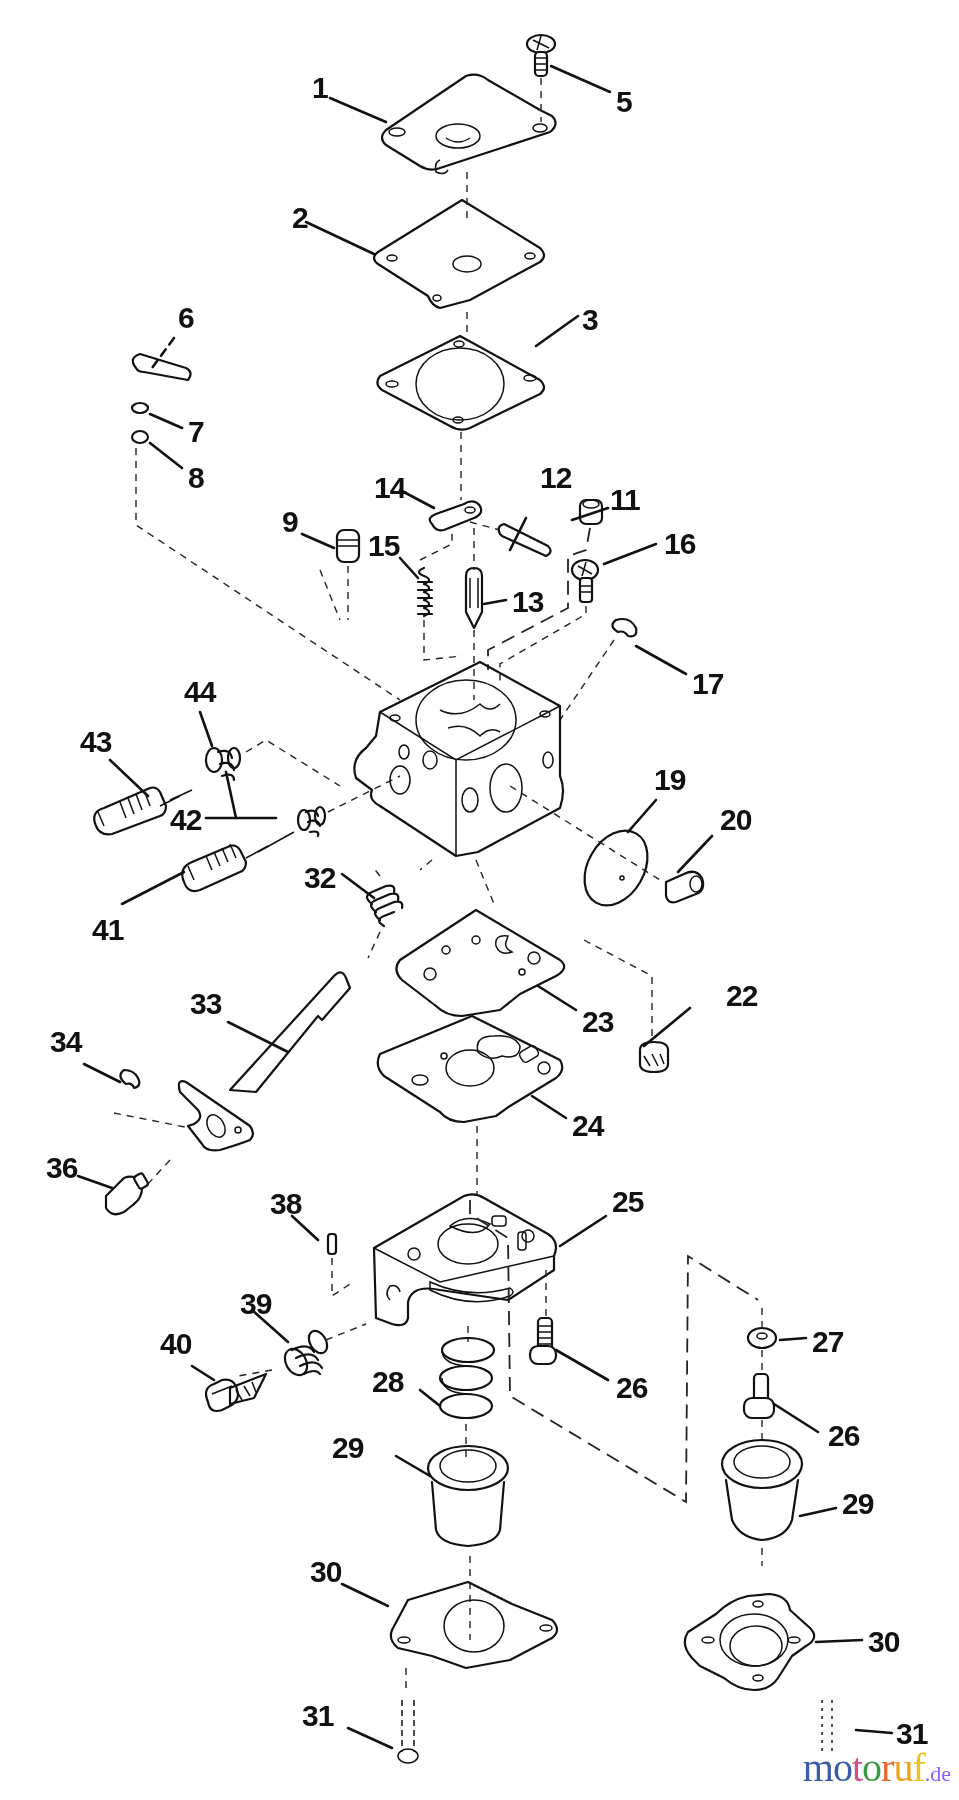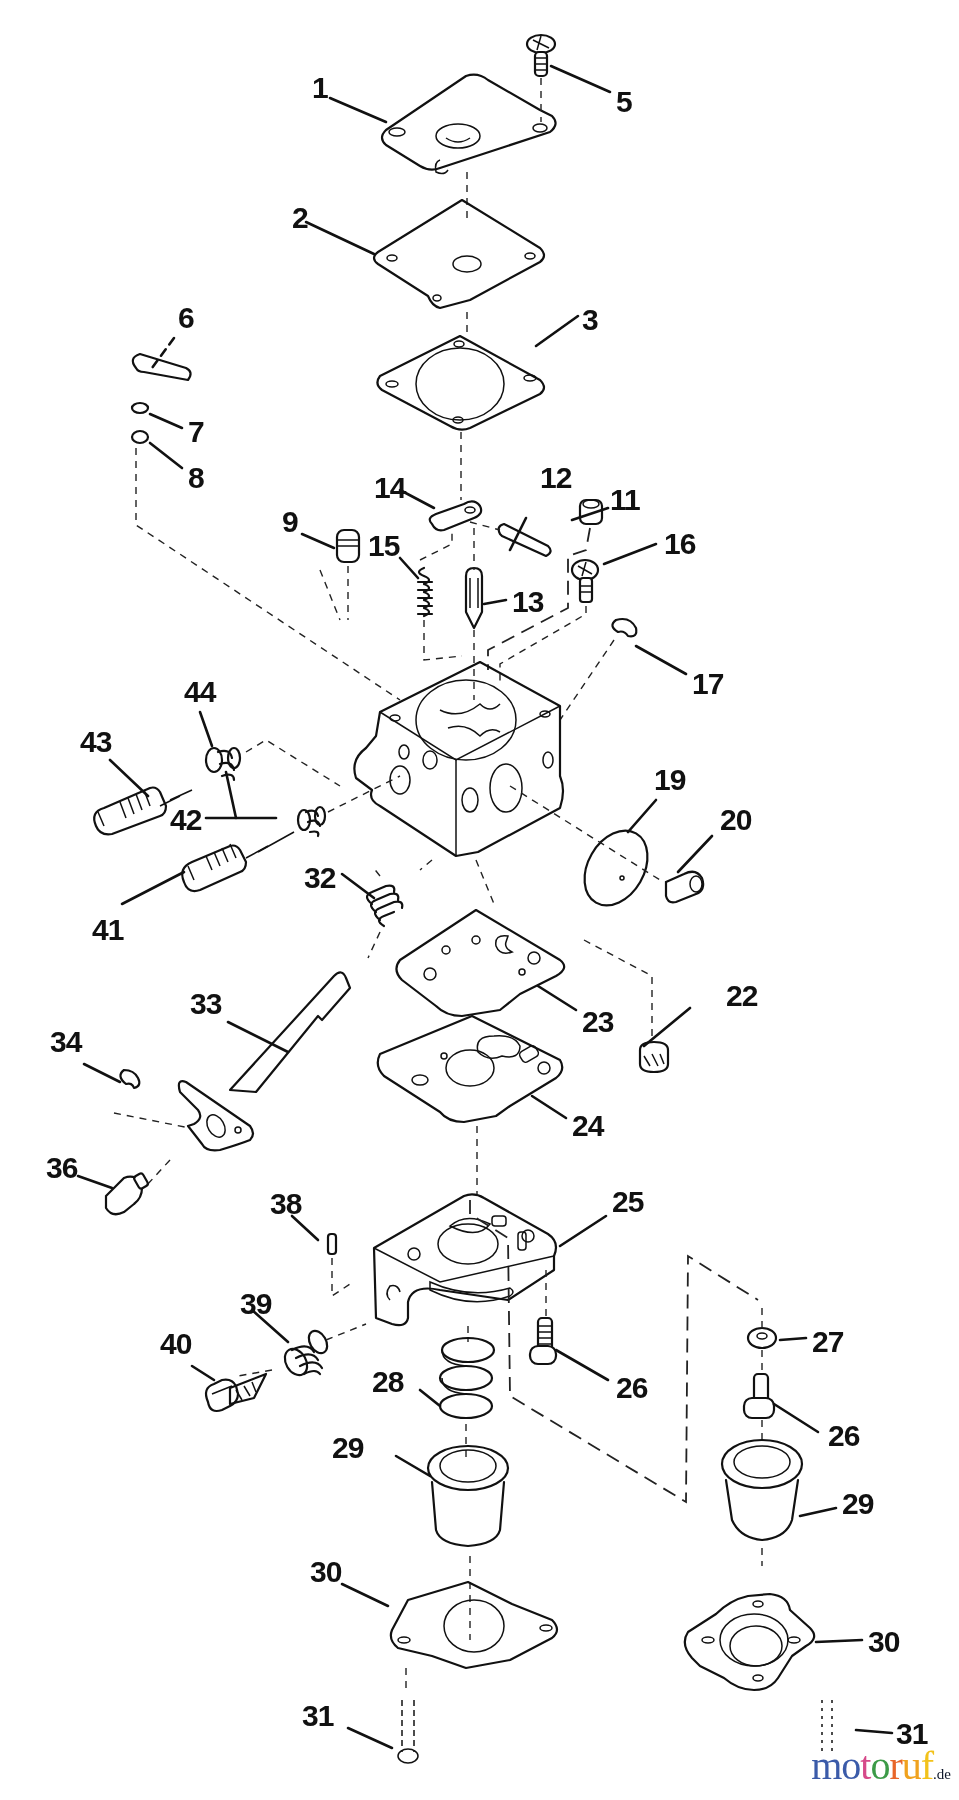--- a/index.html
+++ b/index.html
@@ -10,21 +10,21 @@
   #diagram .thin { fill: none; stroke: #111; stroke-width: 1.5; }
   #diagram .filled { fill: #fff; stroke: #111; stroke-width: 2.2; }
   #diagram .dash { fill: none; stroke: #222; stroke-width: 1.4; stroke-dasharray: 7 6; }
   #diagram .dashlong { fill: none; stroke: #222; stroke-width: 1.8; stroke-dasharray: 14 8; }
   #diagram .leader { stroke: #111; stroke-width: 2.6; stroke-linecap: round; }
   #diagram .callout { font-family: "Liberation Sans", sans-serif; font-weight: bold;
                       font-size: 30px; fill: #111; letter-spacing: -1px; }
   .watermark { position: absolute; right: 8px; bottom: 6px; font-family: "Liberation Serif", serif;
                font-size: 40px; line-height: 40px; letter-spacing: -1px; }
   .watermark span { display: inline-block; }
-  .watermark .tld { font-size: 15px; color: #0f172a; letter-spacing: 0; }
+  .watermark .tld { font-size: 22px; color: #8b5cf6; letter-spacing: 0; }
 </style>
 </head>
 <body>
 
 <svg id="diagram" viewBox="0 0 959 1800" xmlns="http://www.w3.org/2000/svg">
 
   <g>
     <path class="part" d="M386,130 L466,76 Q478,72 488,80 L540,110 L552,116 Q560,124 550,132 L440,168 Q430,172 420,166 L386,145 Q378,138 386,130 Z"></path>
     <path class="thin" d="M440,160 q-6,2 -4,12 q8,4 12,-2"></path>
     <ellipse class="thin" cx="458" cy="136" rx="22" ry="12"></ellipse>

